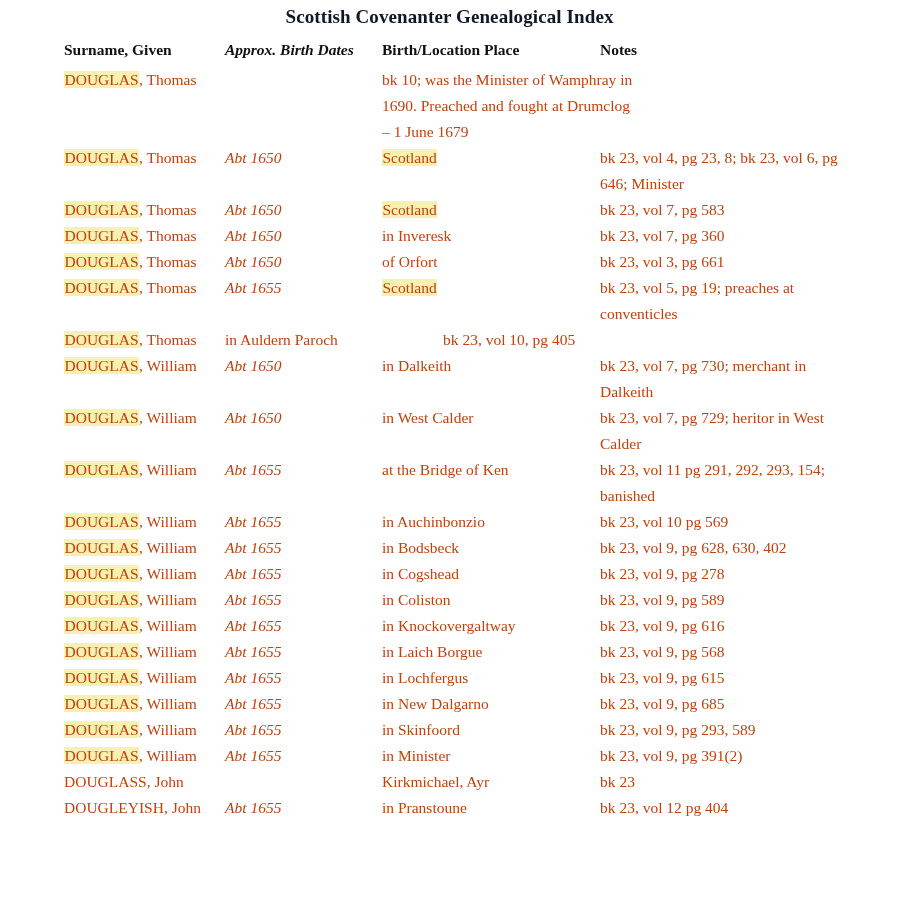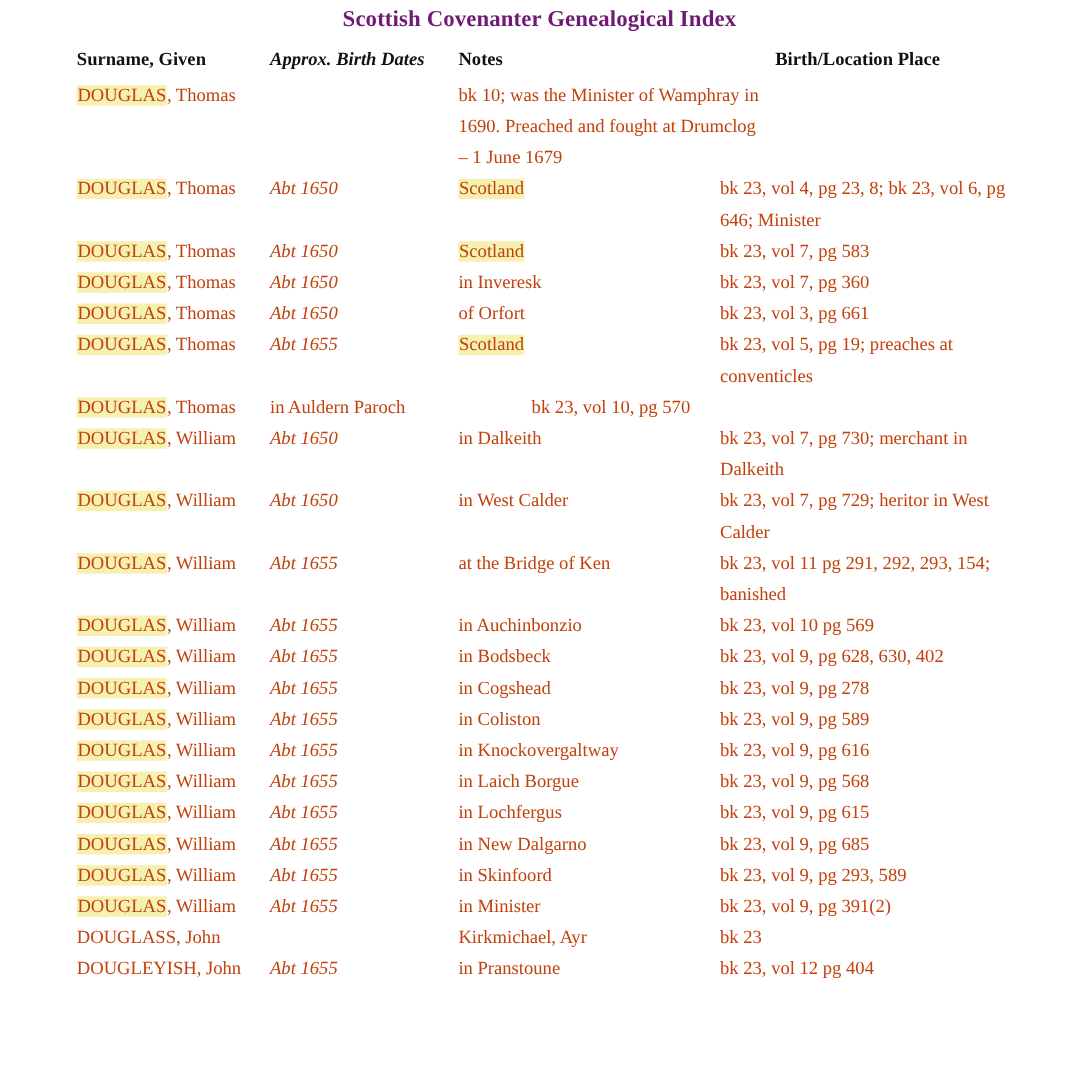--- a/index.html
+++ b/index.html
@@ -24,21 +24,21 @@
   }
   .doc-title {
     position: absolute;
     top: 6px;
     left: 0;
     width: 899px;
     text-align: center;
     font-size: 19px;
     font-weight: bold;
     letter-spacing: 0.1px;
-    color: #701a75;
+    color: #0f172a;
   }
   .table {
     position: absolute;
     top: 41px;
     left: 64px;
     width: 800px;
   }
   .row {
     display: flex;
     align-items: flex-start;
@@ -79,22 +79,22 @@
 
 <div class="page">
 
   <div class="doc-title">Scottish Covenanter Genealogical Index</div>
 
   <div class="table">
 
     <div class="row header-row">
       <div class="cell c-surname">Surname, Given</div>
       <div class="cell c-dates">Approx. Birth Dates</div>
+      <div class="cell c-place">Birth/Location Place</div>
       <div class="cell c-notes">Notes</div>
-      <div class="cell c-place">Birth/Location Place</div>
     </div>
 
     <div id="rows-container">
         <div class="row data-row">
           <div class="cell c-surname"><span class="hl" style="background: rgb(246, 241, 176);">DOUGLAS</span><span>, Thomas</span></div>
           <div class="cell c-dates"></div>
           <div class="cell c-notes">bk 10; was the Minister of Wamphray in 1690. Preached and fought at Drumclog – 1 June 1679</div>
         </div>
         <div class="row data-row">
           <div class="cell c-surname"><span class="hl" style="background: rgb(246, 241, 176);">DOUGLAS</span><span>, Thomas</span></div>
@@ -122,21 +122,21 @@
         </div>
         <div class="row data-row">
           <div class="cell c-surname"><span class="hl" style="background: rgb(246, 241, 176);">DOUGLAS</span><span>, Thomas</span></div>
           <div class="cell c-dates">Abt 1655</div>
           <div class="cell c-place"><span class="hl" style="background: rgb(246, 241, 176);">Scotland</span></div>
           <div class="cell c-notes">bk 23, vol 5, pg 19; preaches at conventicles</div>
         </div>
         <div class="row data-row">
           <div class="cell c-surname"><span class="hl" style="background: rgb(246, 241, 176);">DOUGLAS</span><span>, Thomas</span></div>
           <div class="cell c-place"><span>in Auldern Paroch</span></div>
-          <div class="cell c-notes">bk 23, vol 10, pg 570</div>
+          <div class="cell c-notes">bk 23, vol 10, pg 405</div>
         </div>
         <div class="row data-row">
           <div class="cell c-surname"><span class="hl" style="background: rgb(246, 241, 176);">DOUGLAS</span><span>, William</span></div>
           <div class="cell c-dates">Abt 1650</div>
           <div class="cell c-place"><span>in Dalkeith</span></div>
           <div class="cell c-notes">bk 23, vol 7, pg 730; merchant in Dalkeith</div>
         </div>
         <div class="row data-row">
           <div class="cell c-surname"><span class="hl" style="background: rgb(246, 241, 176);">DOUGLAS</span><span>, William</span></div>
           <div class="cell c-dates">Abt 1650</div>

